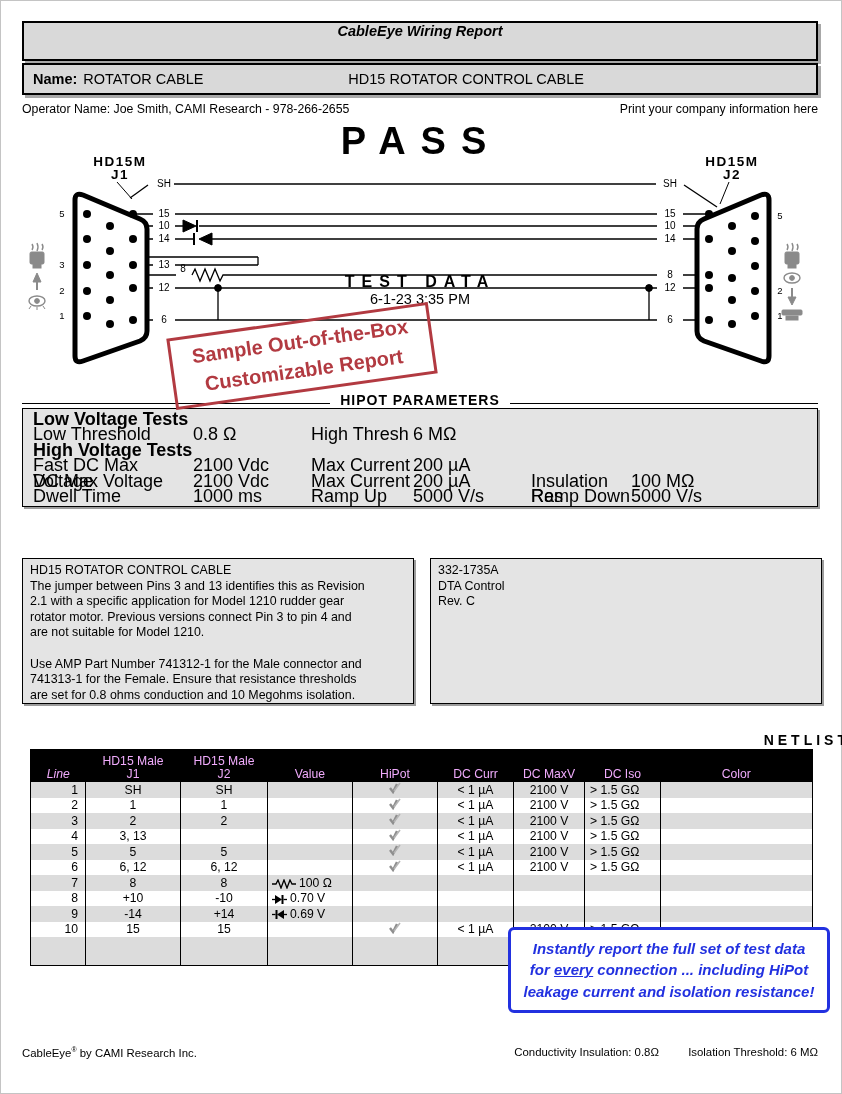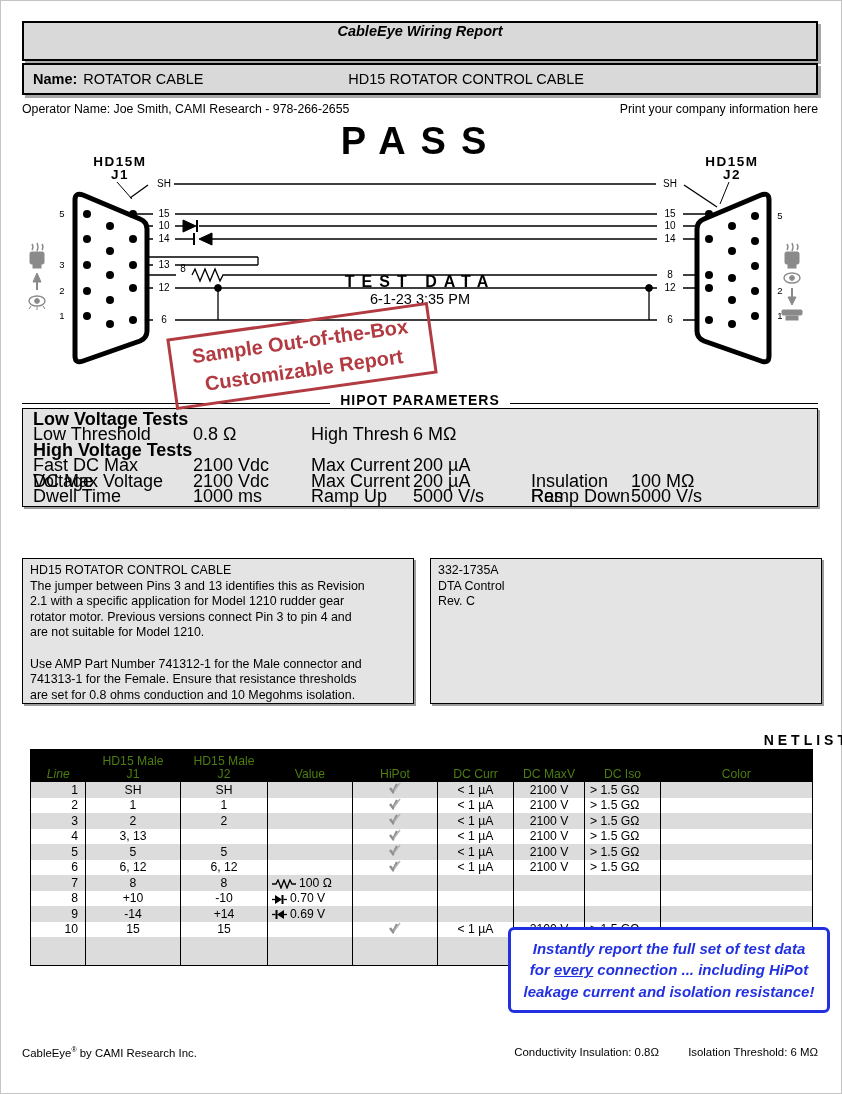--- a/index.html
+++ b/index.html
@@ -40,21 +40,21 @@
   .label-title{position:absolute;left:430px;top:540px;width:390px;text-align:center;}
   .panel{position:absolute;top:558px;width:376px;height:136px;background:#e4e4e4;
          border:1.5px solid #000;box-shadow:2px 2px 0 #9c9c9c;padding:4px 7px;font-size:12.4px;}
   .notes-box{left:22px;}
   .label-box{left:430px;}
   .txt-line{line-height:15.6px;min-height:15.6px;}
   
   .netlist-title{position:absolute;left:0;top:732px;width:100%;text-align:right;padding-left:8px;}
   table.netlist{position:absolute;left:30px;top:749px;width:782px;border-collapse:collapse;
                 border:1.5px solid #000;font-size:12.2px;table-layout:fixed;}
-  table.netlist th{background:#000;color:#4d7c0f;font-weight:normal;vertical-align:bottom;
+  table.netlist th{background:#000;color:#f0abfc;font-weight:normal;vertical-align:bottom;
                    height:30px;padding:1px 2px;font-size:12.2px;}
   table.netlist th .th-top,table.netlist th .th-bot{display:block;text-align:center;line-height:13px;}
   table.netlist th.italic .th-bot{font-style:italic;}
   table.netlist td{height:15.5px;padding:0 4px;border-left:1px solid #000;border-right:1px solid #000;
                    white-space:nowrap;overflow:hidden;}
   table.netlist tr.alt td{background:#dcdcdc;}
   table.netlist td.c-line{text-align:right;padding-right:7px;}
   table.netlist td.c-center{text-align:center;}
   table.netlist td.c-left{text-align:left;padding-left:5px;}
   table.netlist td.c-value{text-align:left;padding-left:4px;}

